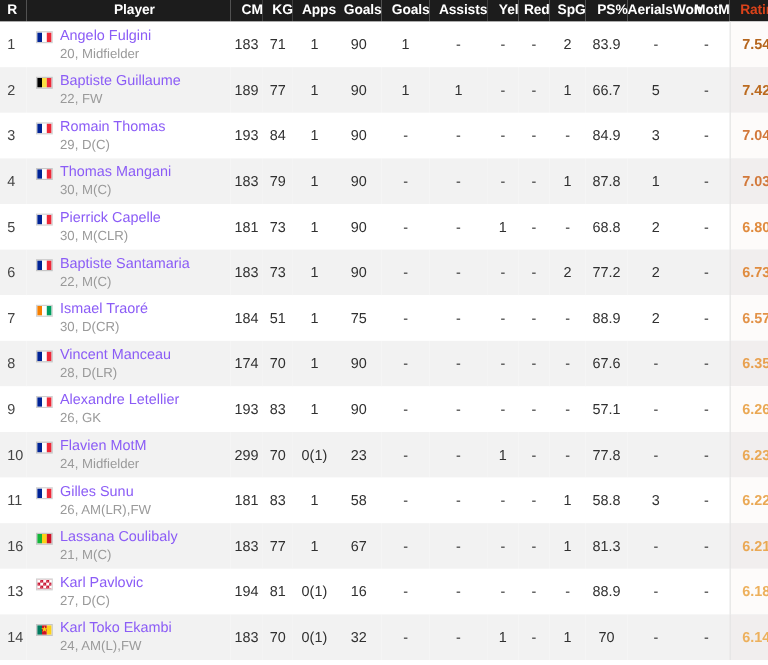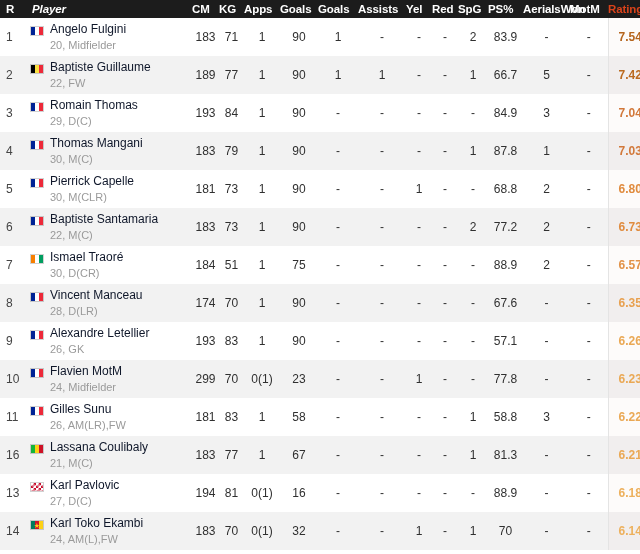--- a/index.html
+++ b/index.html
@@ -24,27 +24,27 @@
   
   thead tr {
     background: #1c1c1c;
     height: 18px;
   }
   thead th {
     color: #ffffff;
     font-size: 11.5px;
     font-weight: bold;
     padding: 0;
-    text-align: left;
+    text-align: right;
     white-space: nowrap;
     vertical-align: middle;
     letter-spacing: -0.1px;
   }
   th.h-rank { text-align: left;  padding-left: 6px; width: 22px; }
-  th.h-player { text-align: left; padding-left: 10px; width: 170px; font-style: italic; }
+  th.h-player { text-align: center; padding-left: 10px; width: 170px; }
   th.h-rating { color: #d9421a; }
 
   
   tbody tr { height: 38px; }
   tbody tr.odd  { background: #ffffff; }
   tbody tr.even { background: #f2f2f2; }
 
   tbody td {
     padding: 0;
     font-size: 12px;
@@ -103,21 +103,21 @@
     position: absolute;
     left: 50%; top: 50%;
     transform: translate(-50%,-50%);
     color: #fcd116;
     font-size: 7px;
     line-height: 7px;
   }
 
   .player-text { line-height: 1.15; }
   .player-name {
-    color: #0f172a;
+    color: #8b5cf6;
     font-size: 12px;
     display: block;
   }
   .player-meta {
     color: #9a9a9a;
     font-size: 11px;
     display: block;
     margin-top: 2px;
   }
 

